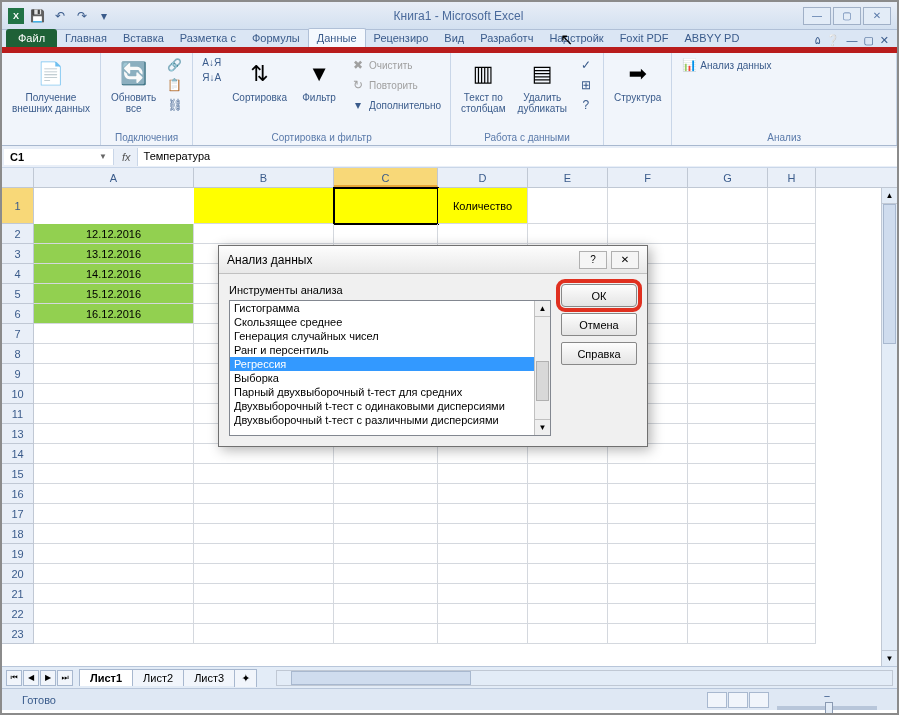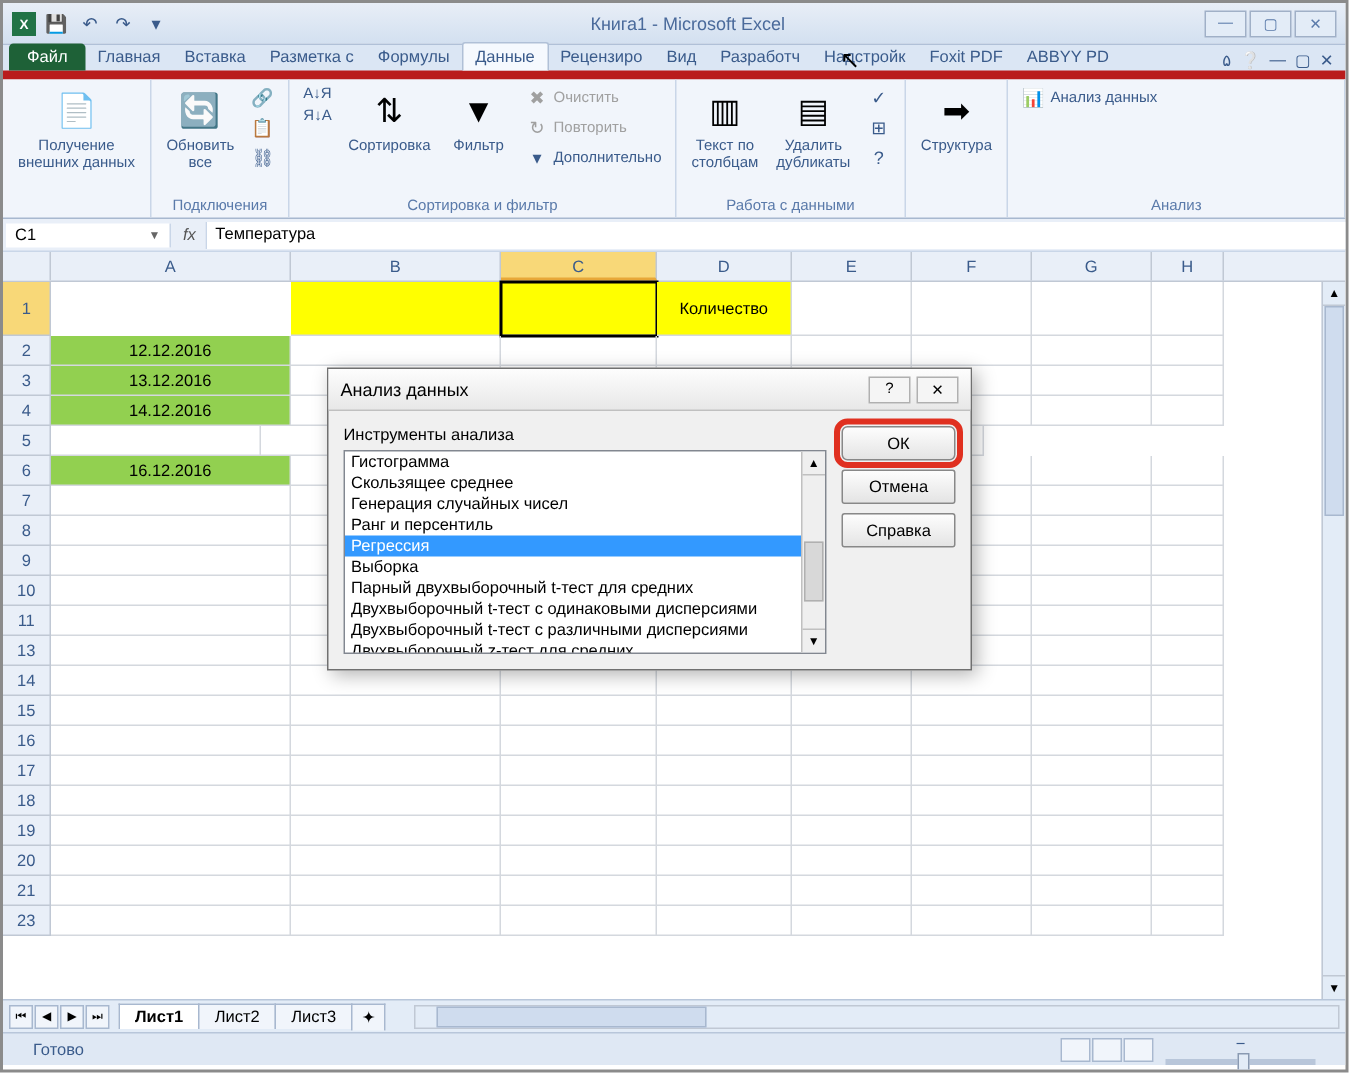--- a/index.html
+++ b/index.html
@@ -30,21 +30,21 @@
 .rbn-btn-lg { display: flex; flex-direction: column; align-items: center; gap: 2px; padding: 2px 4px; cursor: pointer; min-width: 48px; }
 .rbn-btn-lg .icon { width: 32px; height: 32px; display: flex; align-items: center; justify-content: center; font-size: 22px; }
 .rbn-btn-lg .lbl { font-size: 10px; color: #3a5b8b; text-align: center; line-height: 1.1; }
 .rbn-btn-sm { display: flex; align-items: center; gap: 3px; padding: 1px 3px; cursor: pointer; font-size: 10px; color: #3a5b8b; }
 .rbn-col { display: flex; flex-direction: column; gap: 2px; }
 .rbn-btn-sm .icon { width: 16px; height: 16px; display: flex; align-items: center; justify-content: center; font-size: 12px; }
 .rbn-btn-sm.disabled { color: #a0a0a0; }
 
 
 .formula-bar { height: 22px; background: #e9eff8; border-bottom: 1px solid #c9d6e8; display: flex; align-items: center; }
-.name-box { width: 110px; border-right: 1px solid #c9d6e8; padding: 2px 6px; font-size: 11px; display: flex; align-items: center; justify-content: space-between; background: #fff; margin: 2px; }
+.name-box { width: 110px; border-right: 1px solid #c9d6e8; padding: 2px 6px; font-size: 11px; display: flex; align-items: center; justify-content: space-between; background: #fff; margin: 2px; font-weight: bold; }
 .name-box .dd { font-size: 8px; color: #666; }
 .fx-btn { padding: 0 6px; font-style: italic; font-size: 11px; color: #555; cursor: pointer; }
 .formula-input { flex: 1; padding: 2px 6px; font-size: 11px; background: #fff; border-left: 1px solid #c9d6e8; height: 18px; }
 
 
 .grid-area { position: relative; height: 498px; overflow: hidden; background: #fff; }
 .col-headers { display: flex; height: 20px; background: #e9eff8; border-bottom: 1px solid #c0c8d4; }
 .corner { width: 32px; border-right: 1px solid #c0c8d4; background: #e9eff8; }
 .col-h { border-right: 1px solid #c0c8d4; text-align: center; font-size: 11px; color: #3a5b8b; line-height: 20px; cursor: pointer; }
 .col-h.sel { background: #f8d878; border-bottom: 2px solid #e8a838; }
@@ -312,20 +312,21 @@
         <div class="cell" style="width: 140px;"></div>
         <div class="cell" style="width: 104px;"></div>
         <div class="cell" style="width: 90px;"></div>
         <div class="cell" style="width: 80px;"></div>
         <div class="cell" style="width: 80px;"></div>
         <div class="cell" style="width: 80px;"></div>
         <div class="cell" style="width: 48px;"></div>
       </div>
       <div class="row">
         <div class="row-h">5</div>
+        <div class="cell grn" style="width: 160px;">15.12.2016</div>
         <div class="cell" style="width: 140px;"></div>
         <div class="cell" style="width: 104px;"></div>
         <div class="cell" style="width: 90px;"></div>
         <div class="cell" style="width: 80px;"></div>
         <div class="cell" style="width: 80px;"></div>
         <div class="cell" style="width: 80px;"></div>
         <div class="cell" style="width: 48px;"></div>
       </div>
       <div class="row">
         <div class="row-h">6</div>
@@ -476,20 +477,31 @@
         <div class="cell" style="width: 140px;"></div>
         <div class="cell" style="width: 104px;"></div>
         <div class="cell" style="width: 90px;"></div>
         <div class="cell" style="width: 80px;"></div>
         <div class="cell" style="width: 80px;"></div>
         <div class="cell" style="width: 80px;"></div>
         <div class="cell" style="width: 48px;"></div>
       </div>
       <div class="row">
         <div class="row-h">21</div>
+        <div class="cell" style="width: 160px;"></div>
+        <div class="cell" style="width: 140px;"></div>
+        <div class="cell" style="width: 104px;"></div>
+        <div class="cell" style="width: 90px;"></div>
+        <div class="cell" style="width: 80px;"></div>
+        <div class="cell" style="width: 80px;"></div>
+        <div class="cell" style="width: 80px;"></div>
+        <div class="cell" style="width: 48px;"></div>
+      </div>
+      <div class="row">
+        <div class="row-h">22</div>
         <div class="cell" style="width: 160px;"></div>
         <div class="cell" style="width: 140px;"></div>
         <div class="cell" style="width: 104px;"></div>
         <div class="cell" style="width: 90px;"></div>
         <div class="cell" style="width: 80px;"></div>
         <div class="cell" style="width: 80px;"></div>
         <div class="cell" style="width: 80px;"></div>
         <div class="cell" style="width: 48px;"></div>
       </div>
       <div class="row">
@@ -559,21 +571,20 @@
         <div id="dialog-items">
             <div class="item">Гистограмма</div>
             <div class="item">Скользящее среднее</div>
             <div class="item">Генерация случайных чисел</div>
             <div class="item">Ранг и персентиль</div>
             <div class="item selected">Регрессия</div>
             <div class="item">Выборка</div>
             <div class="item">Парный двухвыборочный t-тест для средних</div>
             <div class="item">Двухвыборочный t-тест с одинаковыми дисперсиями</div>
             <div class="item">Двухвыборочный t-тест с различными дисперсиями</div>
-            <div class="item">Двухвыборочный z-тест для средних</div>
           </div>
         <div class="scroll">
           <div class="arr">▲</div>
           <div class="thumb"></div>
           <div class="arr dn">▼</div>
         </div>
       </div>
     </div>
     <div class="right">
       <button class="dlg-btn highlighted">ОК</button>

